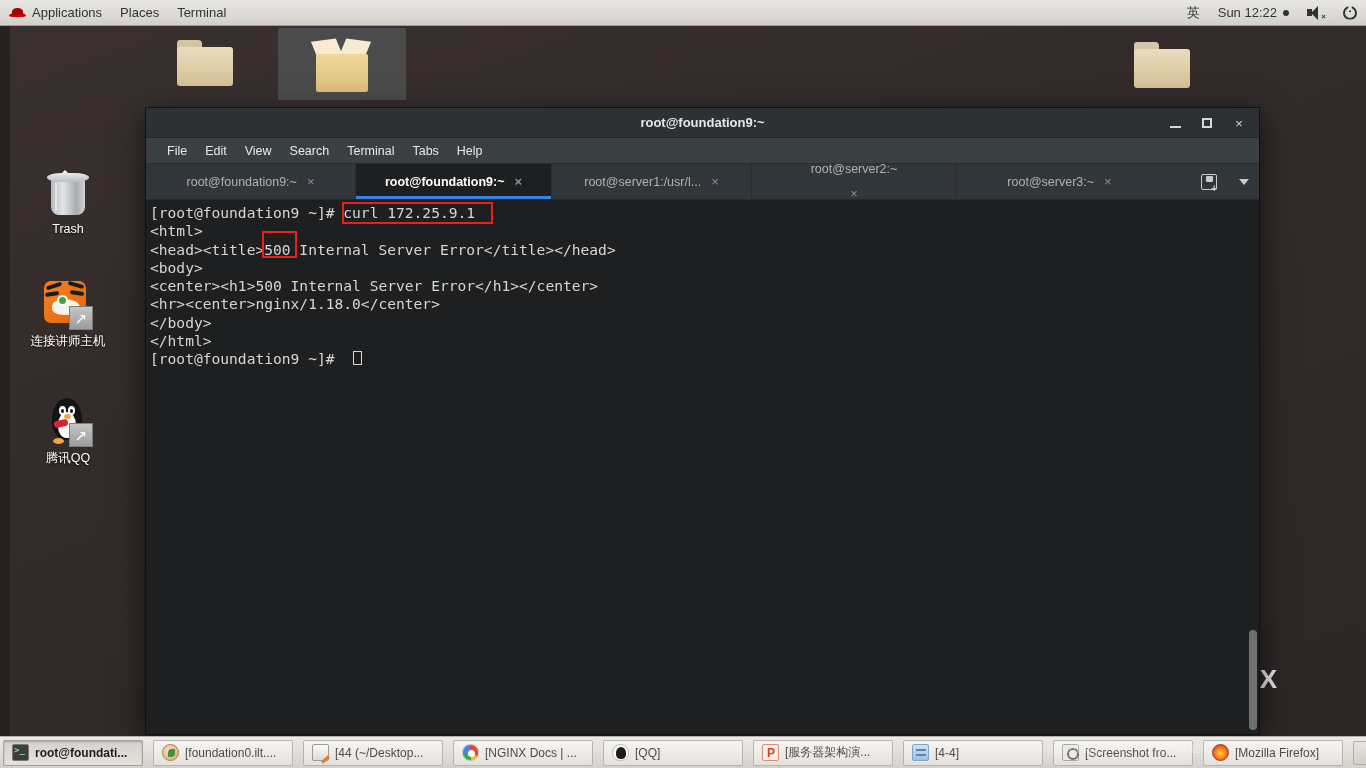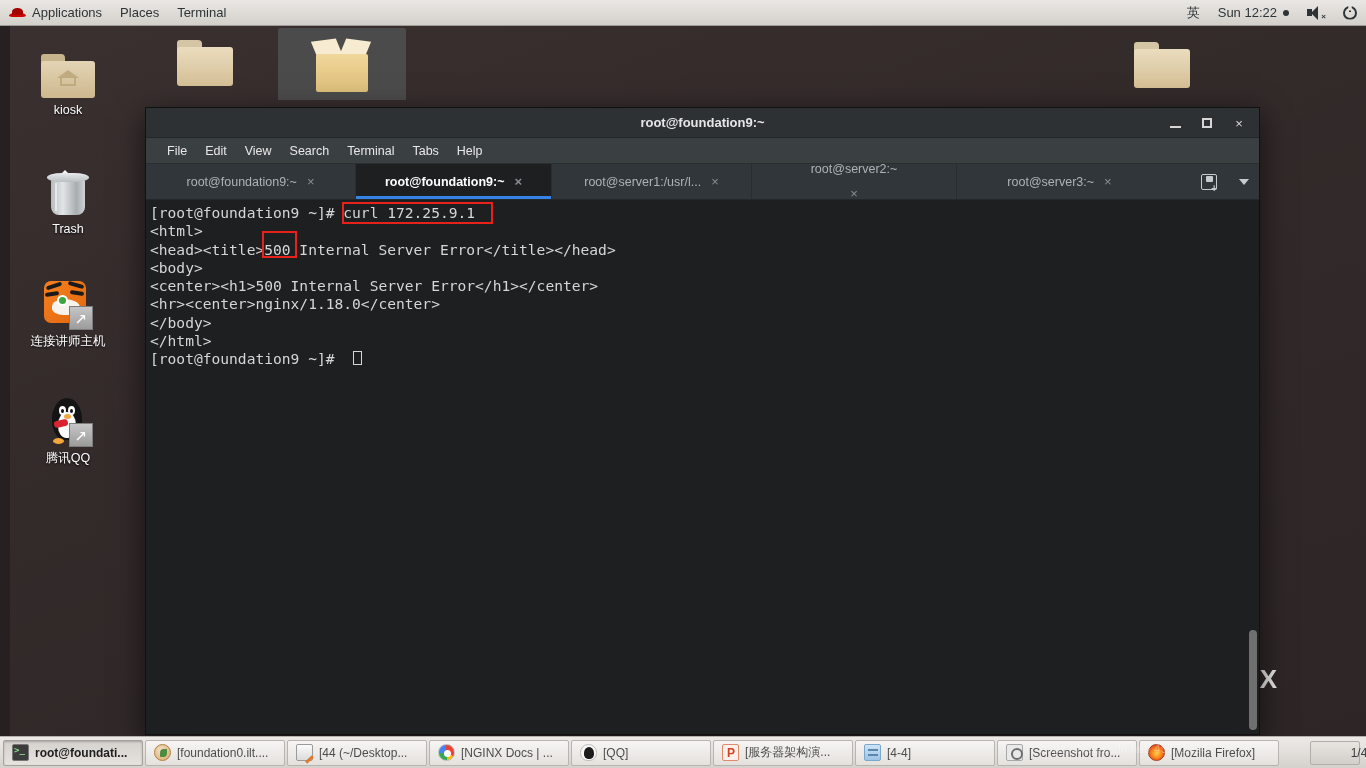--- a/index.html
+++ b/index.html
@@ -368,21 +368,21 @@
     position:absolute; right:2px; top:430px;
     width:8px; height:100px; background:#6f6f6f; border-radius:4px;
   }
 
   
   #taskbar {
     position: absolute; left:0; bottom:0;
     width:1366px; height:32px;
     background: linear-gradient(180deg,#eceae7 0%, #e2dfdb 50%, #d4d1cc 100%);
     border-top: 1px solid #b4b1ac;
-    display:flex; align-items:center; gap:2px;
+    display:flex; align-items:center; gap:10px;
     padding: 0 3px;
     z-index: 40;
   }
   .task-btn {
     height: 26px; flex: 0 0 auto;
     display:flex; align-items:center; gap:6px;
     padding: 0 8px;
     background: linear-gradient(180deg,#f6f5f3,#e4e1dd);
     border: 1px solid #b8b5b0;
     border-radius: 2px;
@@ -535,33 +535,20 @@
         <span class="bx"></span>
     </div>
   </div>
   <div class="bg-win" style="left:1128px; top:2px; width:70px; height:66px; background:transparent;">
     <div class="bg-folder-ic" style="position:absolute;left:6px;top:14px;">
       <span class="tab"></span>
         <span class="front"></span>
     </div>
   </div>
 
-  <div class="desk-icon" style="left:20px; top:14px;">
-    <div class="glyph">
-      <div class="folder-ic">
-        <span class="tab"></span>
-          <span class="front"></span>
-        <span class="home">
-            <span class="roof"></span>
-            <span class="wall"></span>
-          </span>
-      </div>
-    </div>
-    <div class="cap">kiosk</div>
-  </div>
 
   <div class="desk-icon" style="left:20px; top:133px;">
     <div class="glyph">
       <div class="trash-ic">
         <span class="paper"></span>
           <span class="can"></span>
           <span class="lid"></span>
       </div>
     </div>
     <div class="cap">Trash</div>

